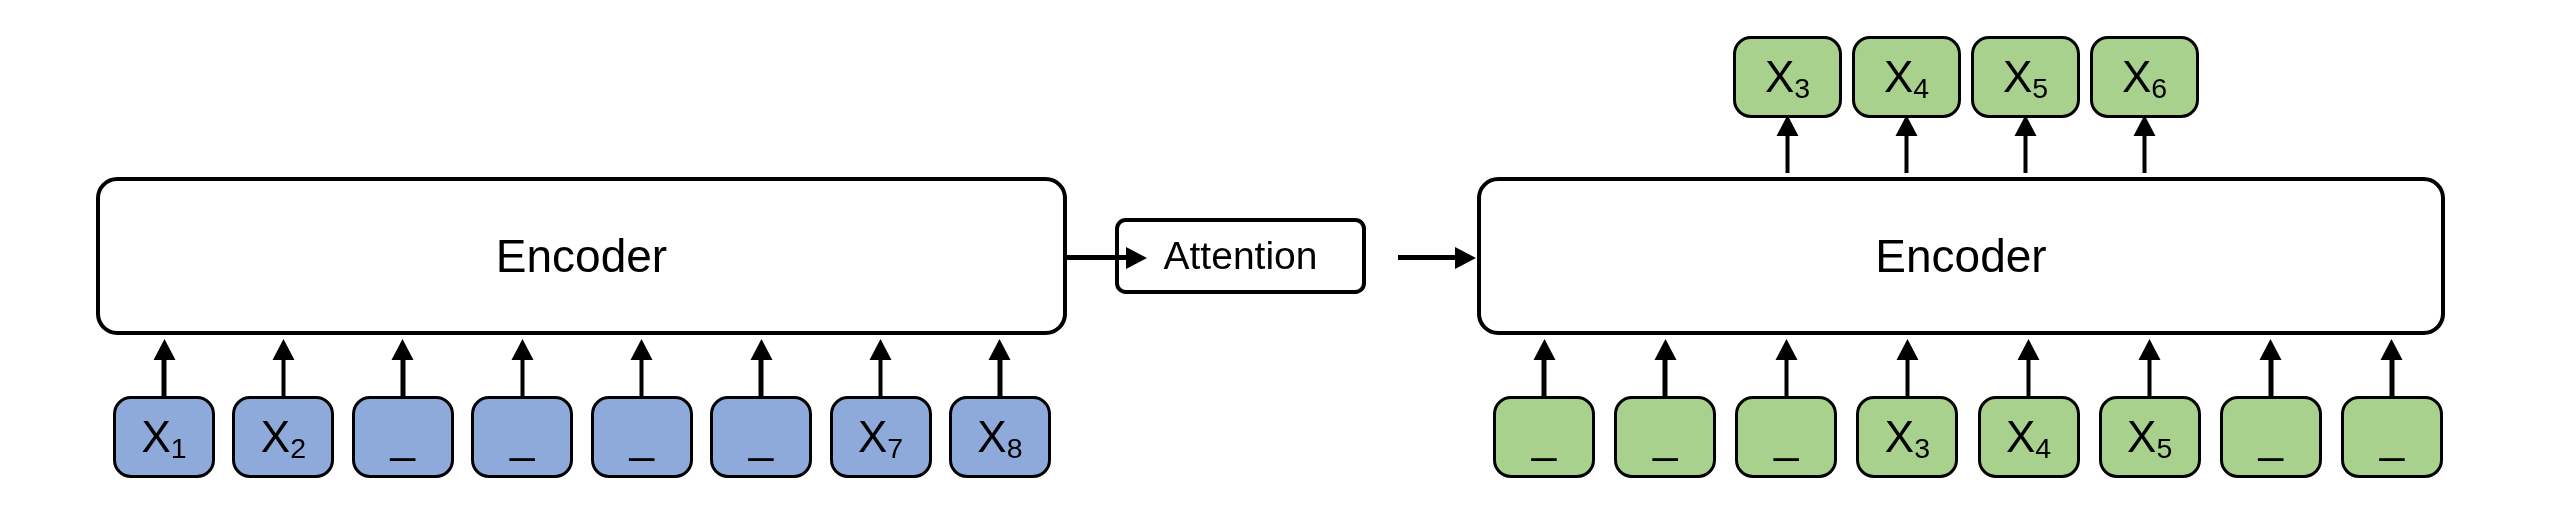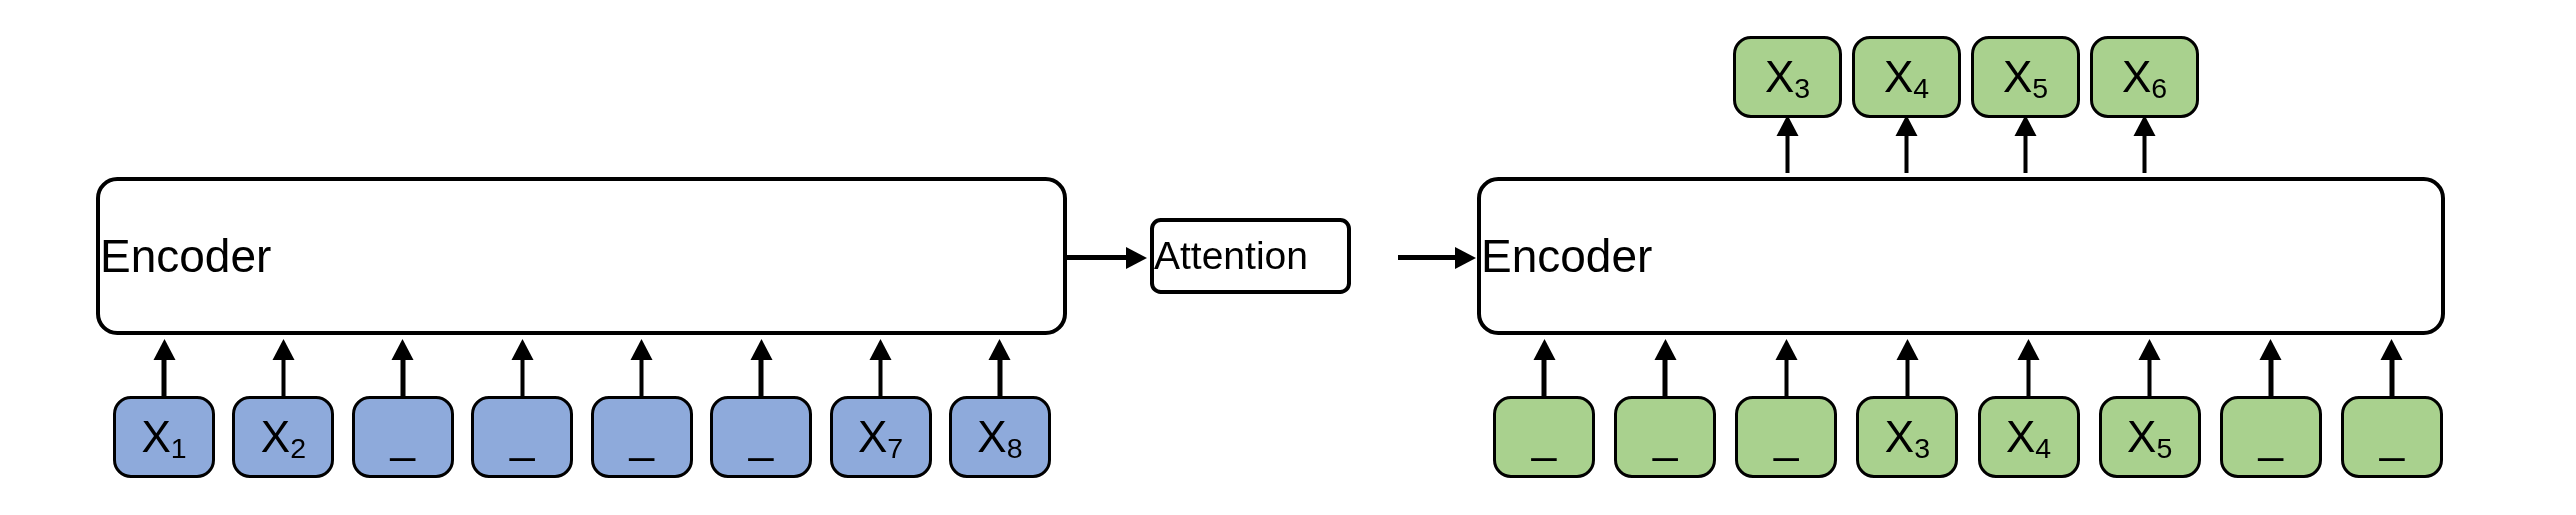--- a/index.html
+++ b/index.html
@@ -16,26 +16,26 @@
   }
 
   
   .block {
     position: absolute;
     box-sizing: border-box;
     background: #ffffff;
     border: 4.4px solid var(--stroke, #000);
     display: flex;
     align-items: center;
-    justify-content: flex-start;
+    justify-content: center;
     color: #000;
   }
   #encoder  { left:96px;  top:177px; width:971px; height:158px; border-radius:21.3px; font-size:46px; }
   #decoder  { left:1477px; top:177px; width:968px; height:158px; border-radius:21.3px; font-size:46px; }
-  #attention{ left:1150px; top:218px; width:201px;  height:76px;  border-radius:10.7px; font-size:39px; }
+  #attention{ left:1115px; top:218px; width:251px;  height:76px;  border-radius:10.7px; font-size:39px; }
 
   
   .row {
     position: absolute;
     display: flex;
     justify-content: space-between;
   }
   #enc-inputs  { left:113px;  top:396px; width:938px; }
   #dec-inputs  { left:1493px; top:396px; width:950px; }
   #dec-outputs { left:1733px; top:36px;  width:466px;  }

